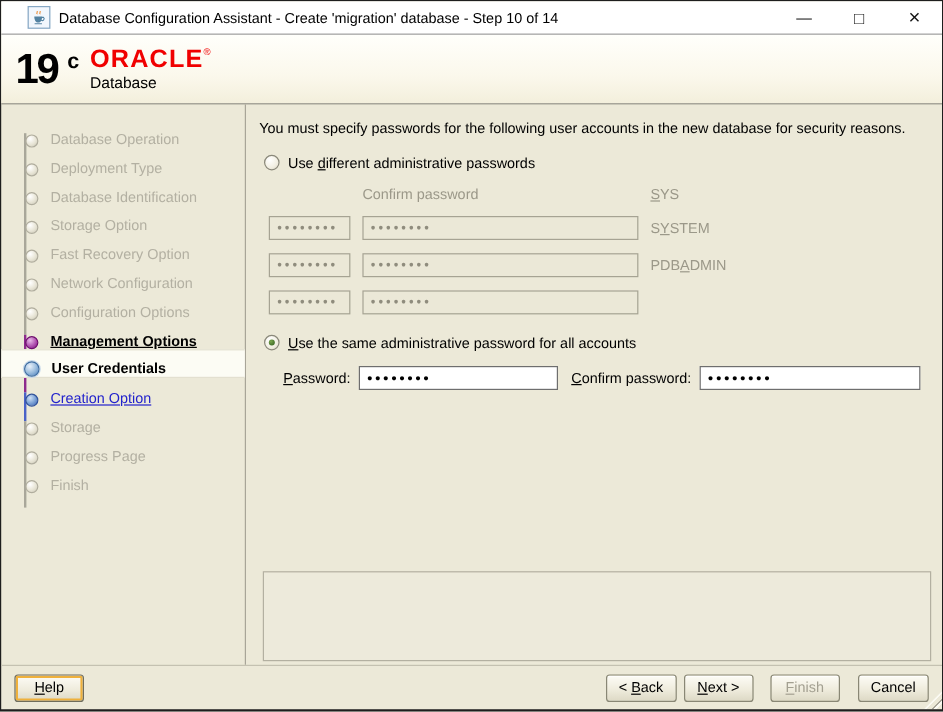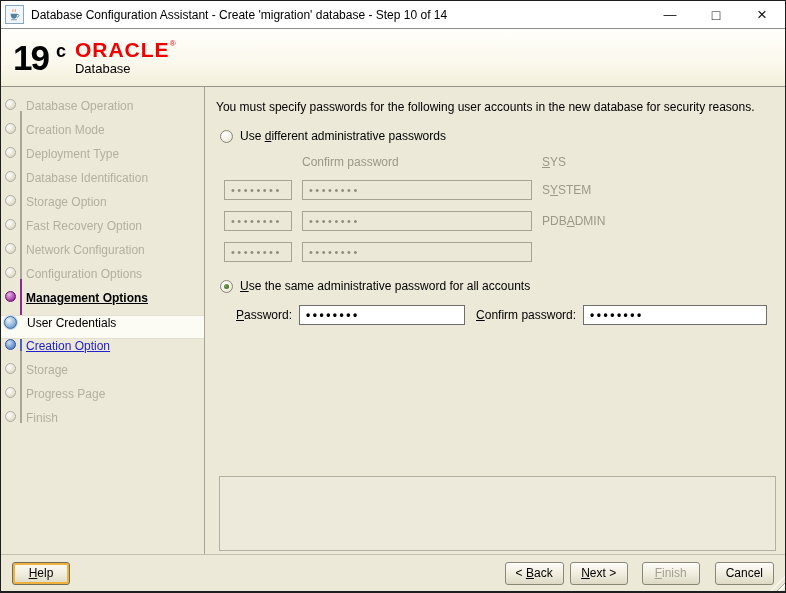--- a/index.html
+++ b/index.html
@@ -8,21 +8,21 @@
 
   .window{
     width:786px; height:593px; background:#ece9d8;
     border:1px solid #1e1e1e; border-bottom-width:2px;
     display:flex; flex-direction:column; position:relative; overflow:hidden;
   }
 
   
   .titlebar{
     height:28px; background:#ffffff; border-bottom:1px solid #8e8e8e;
-    display:flex; align-items:center; padding-left:4px; flex:0 0 auto;
+    display:flex; align-items:center; padding-left:22px; flex:0 0 auto;
   }
   .app-icon{
     width:19px; height:19px; border:1px solid #86a7c3; background:#f2f7fd;
     display:flex; align-items:center; justify-content:center; flex:0 0 auto;
   }
   .tb-title{ margin-left:7px; font-size:12px; white-space:nowrap; }
   .win-controls{ margin-left:auto; display:flex; height:100%; }
   .win-btn{
     width:46px; height:100%; display:flex; align-items:center; justify-content:center;
     font-size:13px; cursor:default; color:#111;
@@ -51,53 +51,53 @@
   .bodyrow{ flex:1 1 auto; display:flex; min-height:0; }
 
   
   .sidebar{ width:204px; border-right:1px solid #a8a598; position:relative; padding-top:12px; flex:0 0 auto; }
   .rail{ position:absolute; left:19px; width:2px; }
   .rail.gray1{ top:24px; height:168px; background:#a9a79a; }
   .rail.purple{ top:192px; height:48px; background:#8d2a8d; }
   .rail.blue{ top:240px; height:24px; background:#4a62c8; }
   .rail.gray2{ top:264px; height:72px; background:#a9a79a; }
 
-  .step{ height:24px; display:flex; align-items:flex-start; padding-left:4px; gap:10px; position:relative; }
+  .step{ height:24px; display:flex; align-items:flex-end; padding-left:20px; gap:10px; position:relative; }
   .dot{
     width:11px; height:11px; border-radius:50%; flex:0 0 auto; position:relative; z-index:1;
     background:radial-gradient(circle at 35% 30%, #ffffff 0%, #e8e5d6 55%, #c9c6b5 100%);
     border:1px solid #b0ad9e;
   }
   .step .lbl{ font-size:12px; color:#b3b0a2; white-space:nowrap; }
 
   .step.visited .dot{
     background:radial-gradient(circle at 35% 30%, #e7b9e7 0%, #b153b1 55%, #7c0f7c 100%);
     border:1px solid #6e0c6e;
   }
   .step.visited .lbl{ color:#000000; text-decoration:underline; font-weight:bold; }
 
   .step.current{ background:#fcfcf4; border-top:1px solid #e3e0d0; border-bottom:1px solid #e3e0d0; }
   .step.current .dot{
     width:13px; height:13px; margin-left:-1px;
     background:radial-gradient(circle at 35% 30%, #e9f1fa 0%, #9dbede 50%, #4a7ebb 100%);
     border:1px solid #3a6aa0; box-shadow:0 0 0 1px #c6d8ea;
   }
-  .step.current .lbl{ color:#000; font-weight:normal; }
+  .step.current .lbl{ color:#000; font-weight:bold; }
 
   .step.link .dot{
     background:radial-gradient(circle at 35% 30%, #cfe0f5 0%, #7da3d6 50%, #3a62b0 100%);
     border:1px solid #31539b;
   }
   .step.link .lbl{ color:#2222cc; text-decoration:underline; }
 
   
   .main{ flex:1 1 auto; display:flex; flex-direction:column; padding:13px 8px 3px 11px; min-width:0; }
   .intro{ font-size:12px; margin-bottom:15px; }
 
-  .radio-row{ display:flex; align-items:center; gap:7px; margin-left:4px; }
+  .radio-row{ display:flex; align-items:flex-start; gap:7px; margin-left:4px; }
   .radio{
     width:13px; height:13px; border-radius:50%; border:1px solid #8a887a; flex:0 0 auto;
     background:radial-gradient(circle at 35% 30%, #ffffff 0%, #f2efe2 60%, #d9d5c4 100%);
     position:relative;
   }
   .radio.selected::after{
     content:""; position:absolute; left:3px; top:3px; width:5px; height:5px; border-radius:50%;
     background:radial-gradient(circle at 35% 30%, #7aa64e 0%, #44712a 70%, #2f5419 100%);
   }
   .u{ text-decoration:underline; text-underline-offset:1px; }
@@ -199,24 +199,20 @@
       <div class="rail purple"></div>
       <div class="rail blue"></div>
       <div class="rail gray2"></div>
 
       <div class="step future">
           <span class="dot"></span>
           <span class="lbl">Database Operation</span>
         </div>
       <div class="step future">
           <span class="dot"></span>
-          <span class="lbl">Creation Mode</span>
-        </div>
-      <div class="step future">
-          <span class="dot"></span>
           <span class="lbl">Deployment Type</span>
         </div>
       <div class="step future">
           <span class="dot"></span>
           <span class="lbl">Database Identification</span>
         </div>
       <div class="step future">
           <span class="dot"></span>
           <span class="lbl">Storage Option</span>
         </div>

